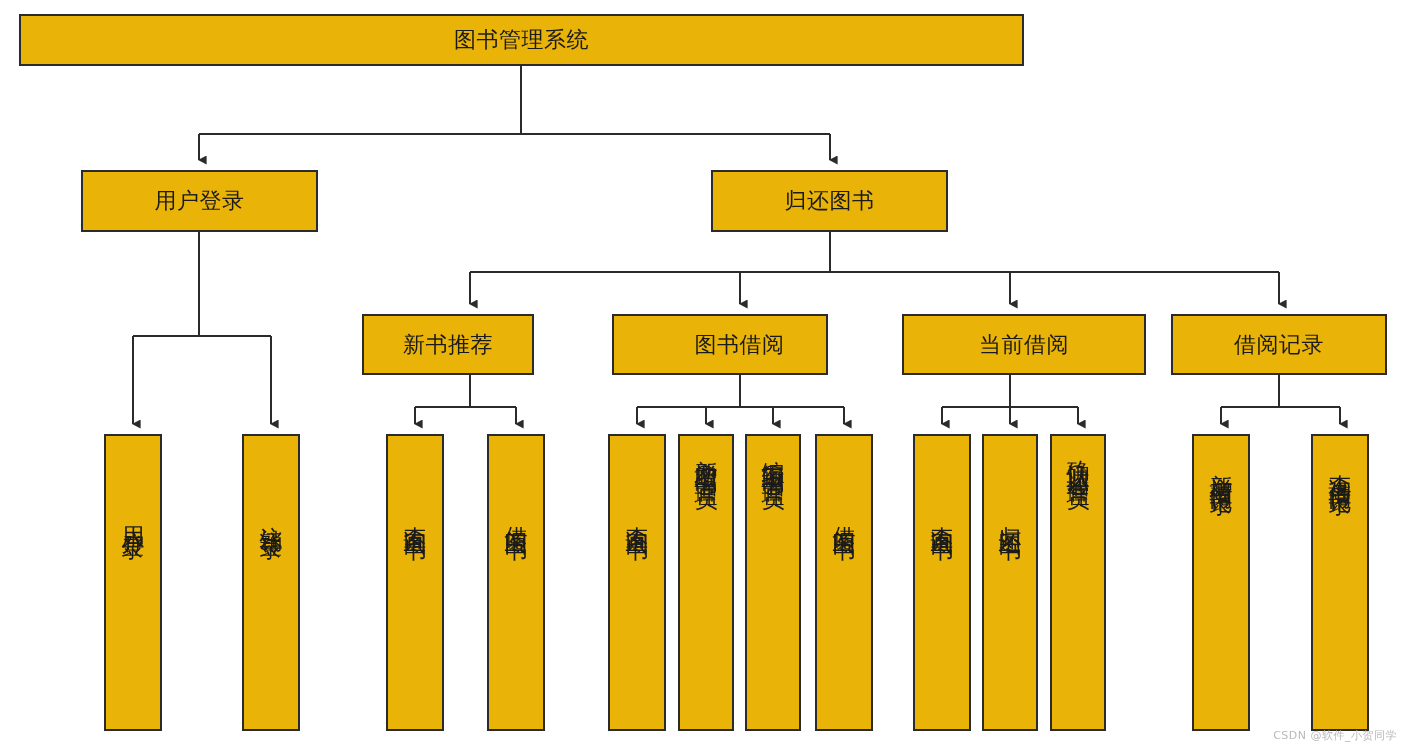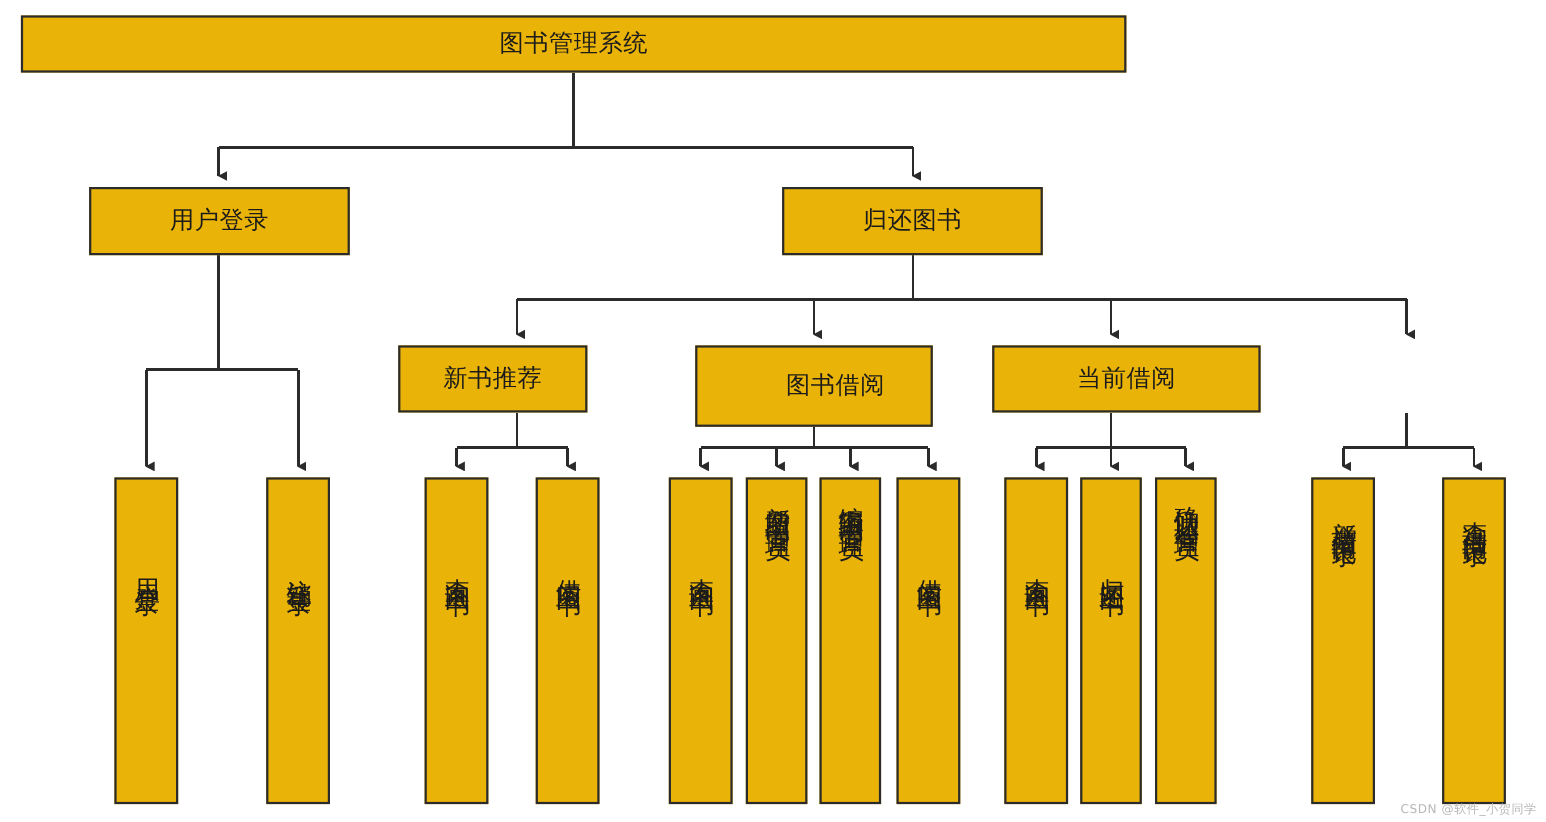--- a/index.html
+++ b/index.html
@@ -143,28 +143,31 @@
   </div>
 
   <div class="node horiz" style="left:711px; top:170px; width:237px; height:62px;">
     <span class="label">归还图书</span>
   </div>
 
   <div class="node horiz" style="left:362px; top:314px; width:172px; height:61px;">
     <span class="label">新书推荐</span>
   </div>
 
-  <div class="node horiz" style="left:632px; top:314px; width:216px; height:74px;padding-left:39px;">
+  <div class="node horiz" style="left:612px; top:314px; width:216px; height:61px;padding-left:39px;">
     <span class="label">图书借阅</span>
   </div>
 
   <div class="node horiz" style="left:902px; top:314px; width:244px; height:61px;">
     <span class="label">当前借阅</span>
   </div>
 
+  <div class="node horiz" style="left:1171px; top:314px; width:216px; height:61px;">
+    <span class="label">借阅记录</span>
+  </div>
 
   <div class="node vert" style="left:104px; top:434px; width:58px; height:297px; padding-top:72px;">
     <span class="label">用户登录</span>
   </div>
 
   <div class="node vert" style="left:242px; top:434px; width:58px; height:297px; padding-top:72px;">
     <span class="label">注销登录</span>
   </div>
 
   <div class="node vert" style="left:386px; top:434px; width:58px; height:297px; padding-top:72px;">

